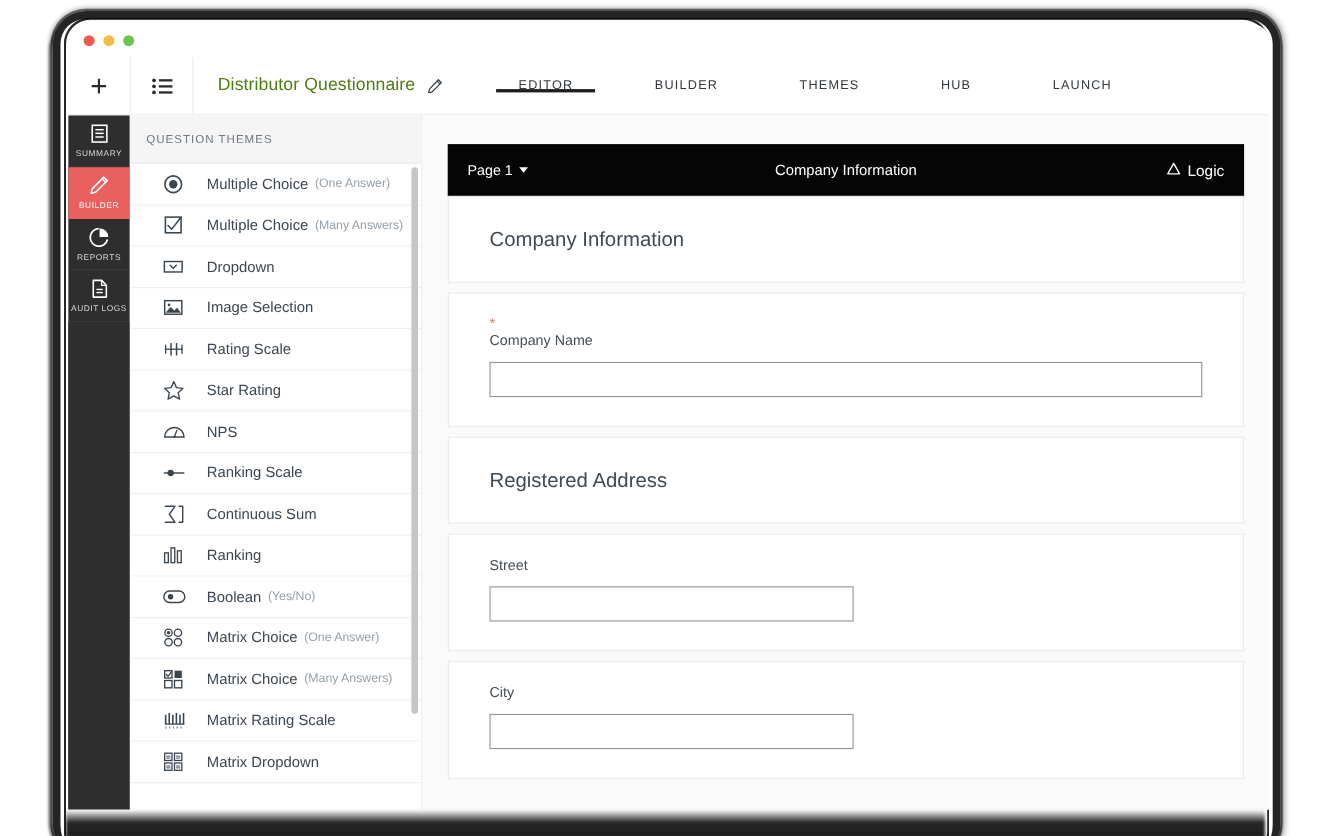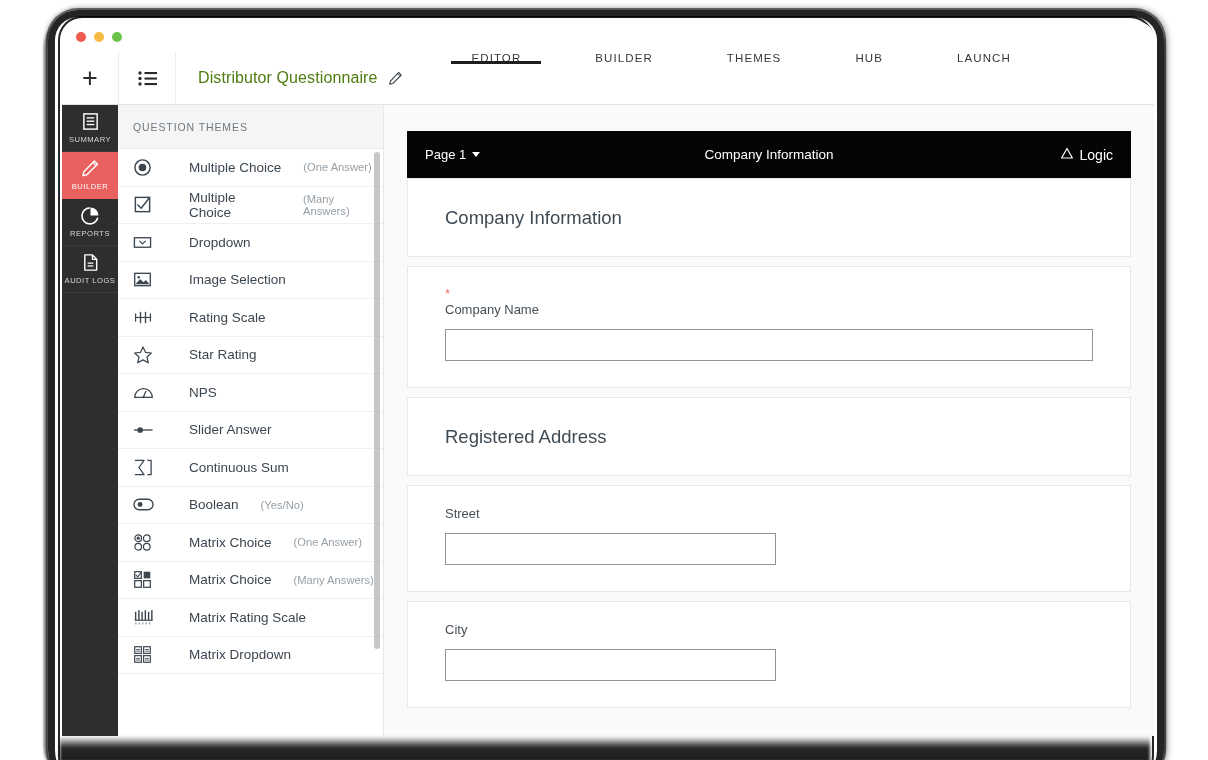--- a/index.html
+++ b/index.html
@@ -131,21 +131,21 @@
   }
   .survey-title {
     font-size: 16px;
     color: #4d7c0f;
     letter-spacing: 0.1px;
   }
   .pencil-edit { cursor: pointer; display:block; }
 
   .tabs {
     display: flex;
-    align-items: flex-start;
+    align-items: center;
     margin-left: 48px;
   }
   .tab {
     display: flex;
     align-items: center;
     justify-content: center;
     padding: 0 20px;
     min-width: 66px;
     font-size: 11.5px;
     letter-spacing: 1.1px;
@@ -220,23 +220,23 @@
     letter-spacing: 0.9px;
     color: #6d7880;
     box-sizing: border-box;
     border-bottom: 1px solid #ececec;
   }
   .qlist { }
   .qrow {
     height: 37.5px;
     display: flex;
     align-items: center;
-    gap: 16px;
+    gap: 0;
     border-bottom: 1px solid #efefef;
-    padding-left: 15px;
+    padding-left: 30px;
     box-sizing: border-box;
     cursor: pointer;
   }
   .qrow-icon {
     width: 40px;
     flex: 0 0 40px;
     display: flex;
     align-items: center;
     justify-content: flex-start;
   }
@@ -568,35 +568,46 @@
             <span class="qrow-sub"></span>
           </div>
 
           <div class="qrow">
             <span class="qrow-icon">
               <svg width="21" height="14" viewBox="0 0 22 14">
                 <rect x="1" y="6.3" width="19.5" height="1.4" fill="#3c4650"></rect>
                 <circle cx="7.5" cy="7" r="3" fill="#3c4650"></circle>
               </svg>
             </span>
-            <span class="qrow-label">Slider Answer</span>
+            <span class="qrow-label">Ranking Scale</span>
             <span class="qrow-sub"></span>
           </div>
 
           <div class="qrow">
             <span class="qrow-icon">
               <svg width="21" height="19" viewBox="0 0 22 20">
                 <path d="M2.4 2.4 H11.6 L6.2 10 L11.6 17.6 H2.4" fill="none" stroke="#3c4650" stroke-width="1.35" stroke-linejoin="round" stroke-linecap="round"></path>
                 <path d="M15 2.4 H19 V17.6 H15" fill="none" stroke="#3c4650" stroke-width="1.35" stroke-linejoin="round"></path>
               </svg>
             </span>
             <span class="qrow-label">Continuous Sum</span>
             <span class="qrow-sub"></span>
           </div>
 
+          <div class="qrow">
+            <span class="qrow-icon">
+              <svg width="21" height="17" viewBox="0 0 22 18">
+                <rect x="1.6" y="7" width="3.6" height="9.4" fill="none" stroke="#3c4650" stroke-width="1.3"></rect>
+                <rect x="7.8" y="2.2" width="3.6" height="14.2" fill="none" stroke="#3c4650" stroke-width="1.3"></rect>
+                <rect x="14" y="5" width="3.6" height="11.4" fill="none" stroke="#3c4650" stroke-width="1.3"></rect>
+              </svg>
+            </span>
+            <span class="qrow-label">Ranking</span>
+            <span class="qrow-sub"></span>
+          </div>
 
           <div class="qrow">
             <span class="qrow-icon">
               <svg width="21" height="15" viewBox="0 0 22 15">
                 <rect x="1" y="2" width="20" height="11" rx="5.5" fill="none" stroke="#3c4650" stroke-width="1.4"></rect>
                 <circle cx="7.4" cy="7.5" r="2.6" fill="#3c4650"></circle>
               </svg>
             </span>
             <span class="qrow-label">Boolean</span>
             <span class="qrow-sub">(Yes/No)</span>

